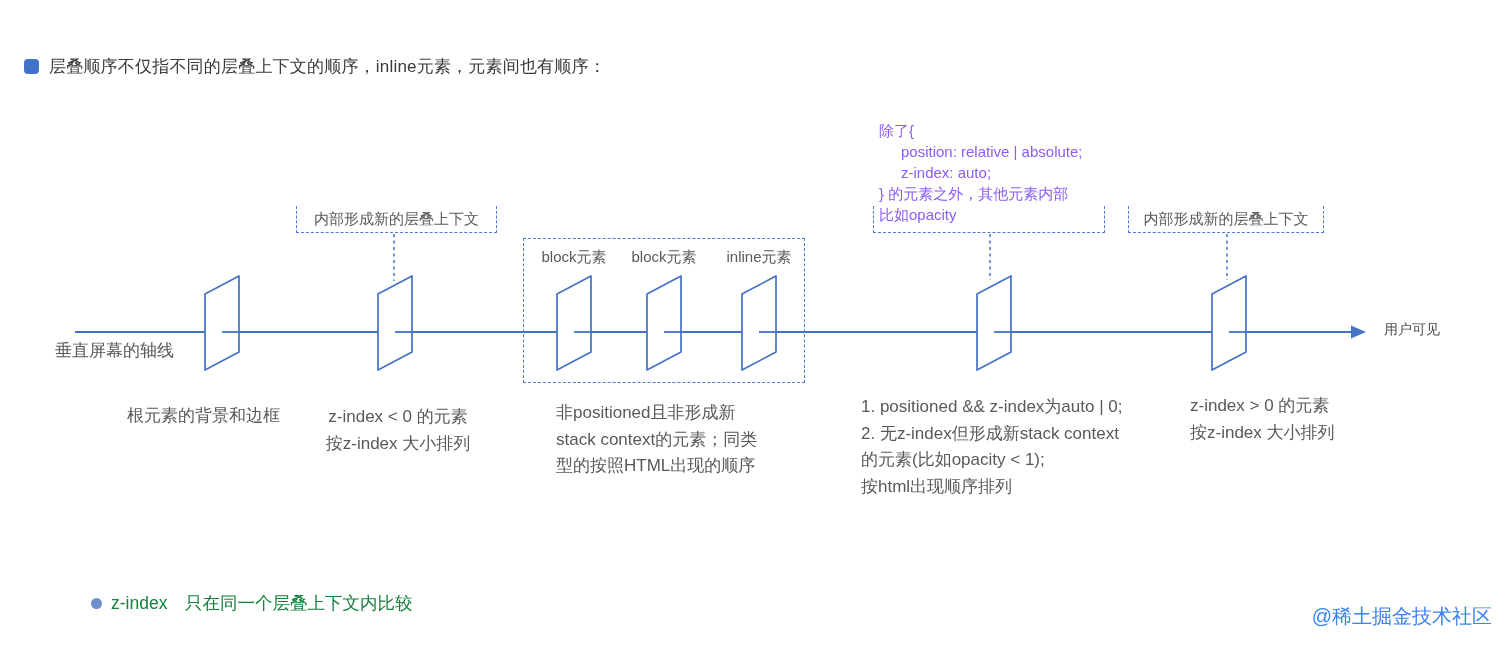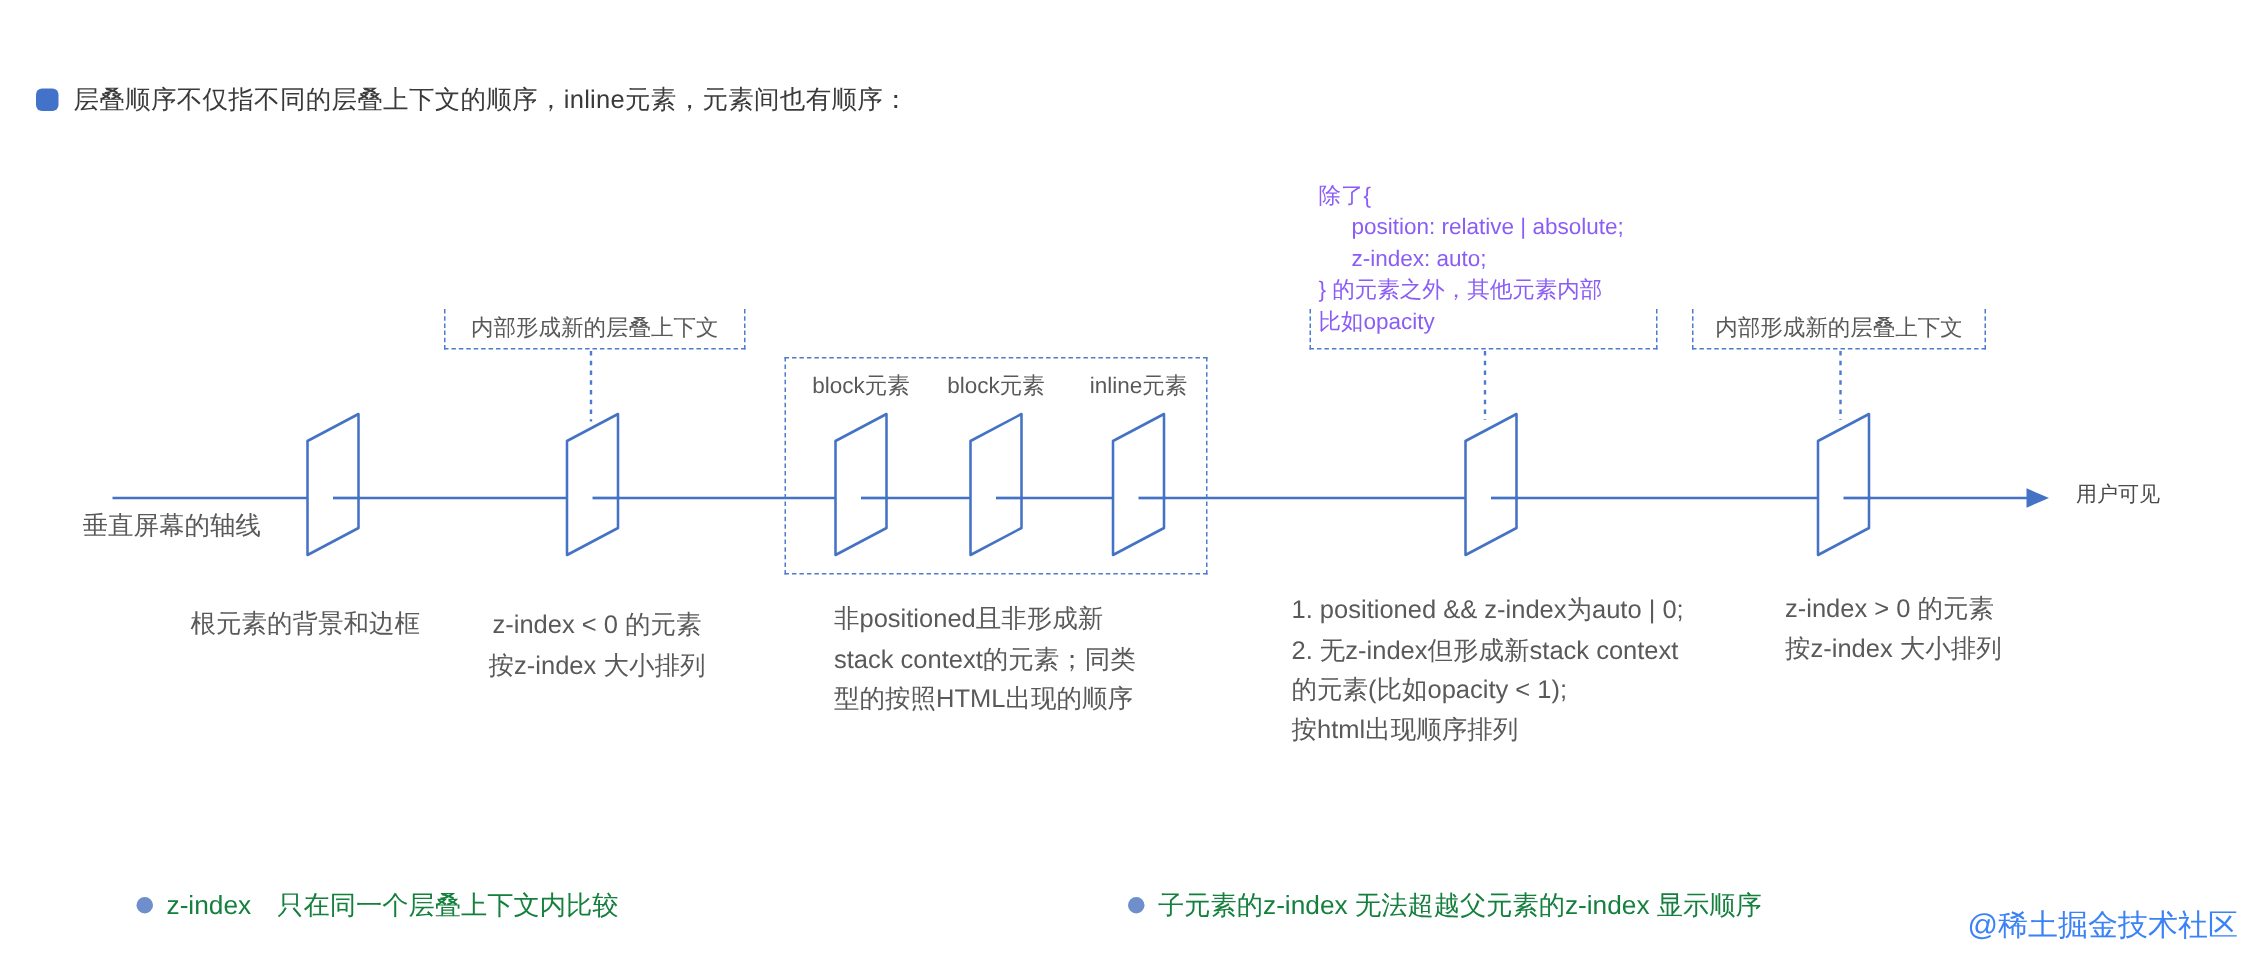--- a/index.html
+++ b/index.html
@@ -135,20 +135,16 @@
 
   <div class="caption cap-pos">
     <div>z-index &gt; 0 的元素</div>
     <div>按z-index 大小排列</div>
   </div>
 
   <div class="note note-1">
     <span class="note-dot"></span>
     <span class="note-text">z-index　只在同一个层叠上下文内比较</span>
   </div>
-  <div class="note note-2">
-    <span class="note-dot"></span>
-    <span class="note-text">子元素的z-index 无法超越父元素的z-index 显示顺序</span>
-  </div>
 
   <div class="watermark">@稀土掘金技术社区</div>
 
 </div>
 
 </body></html>

